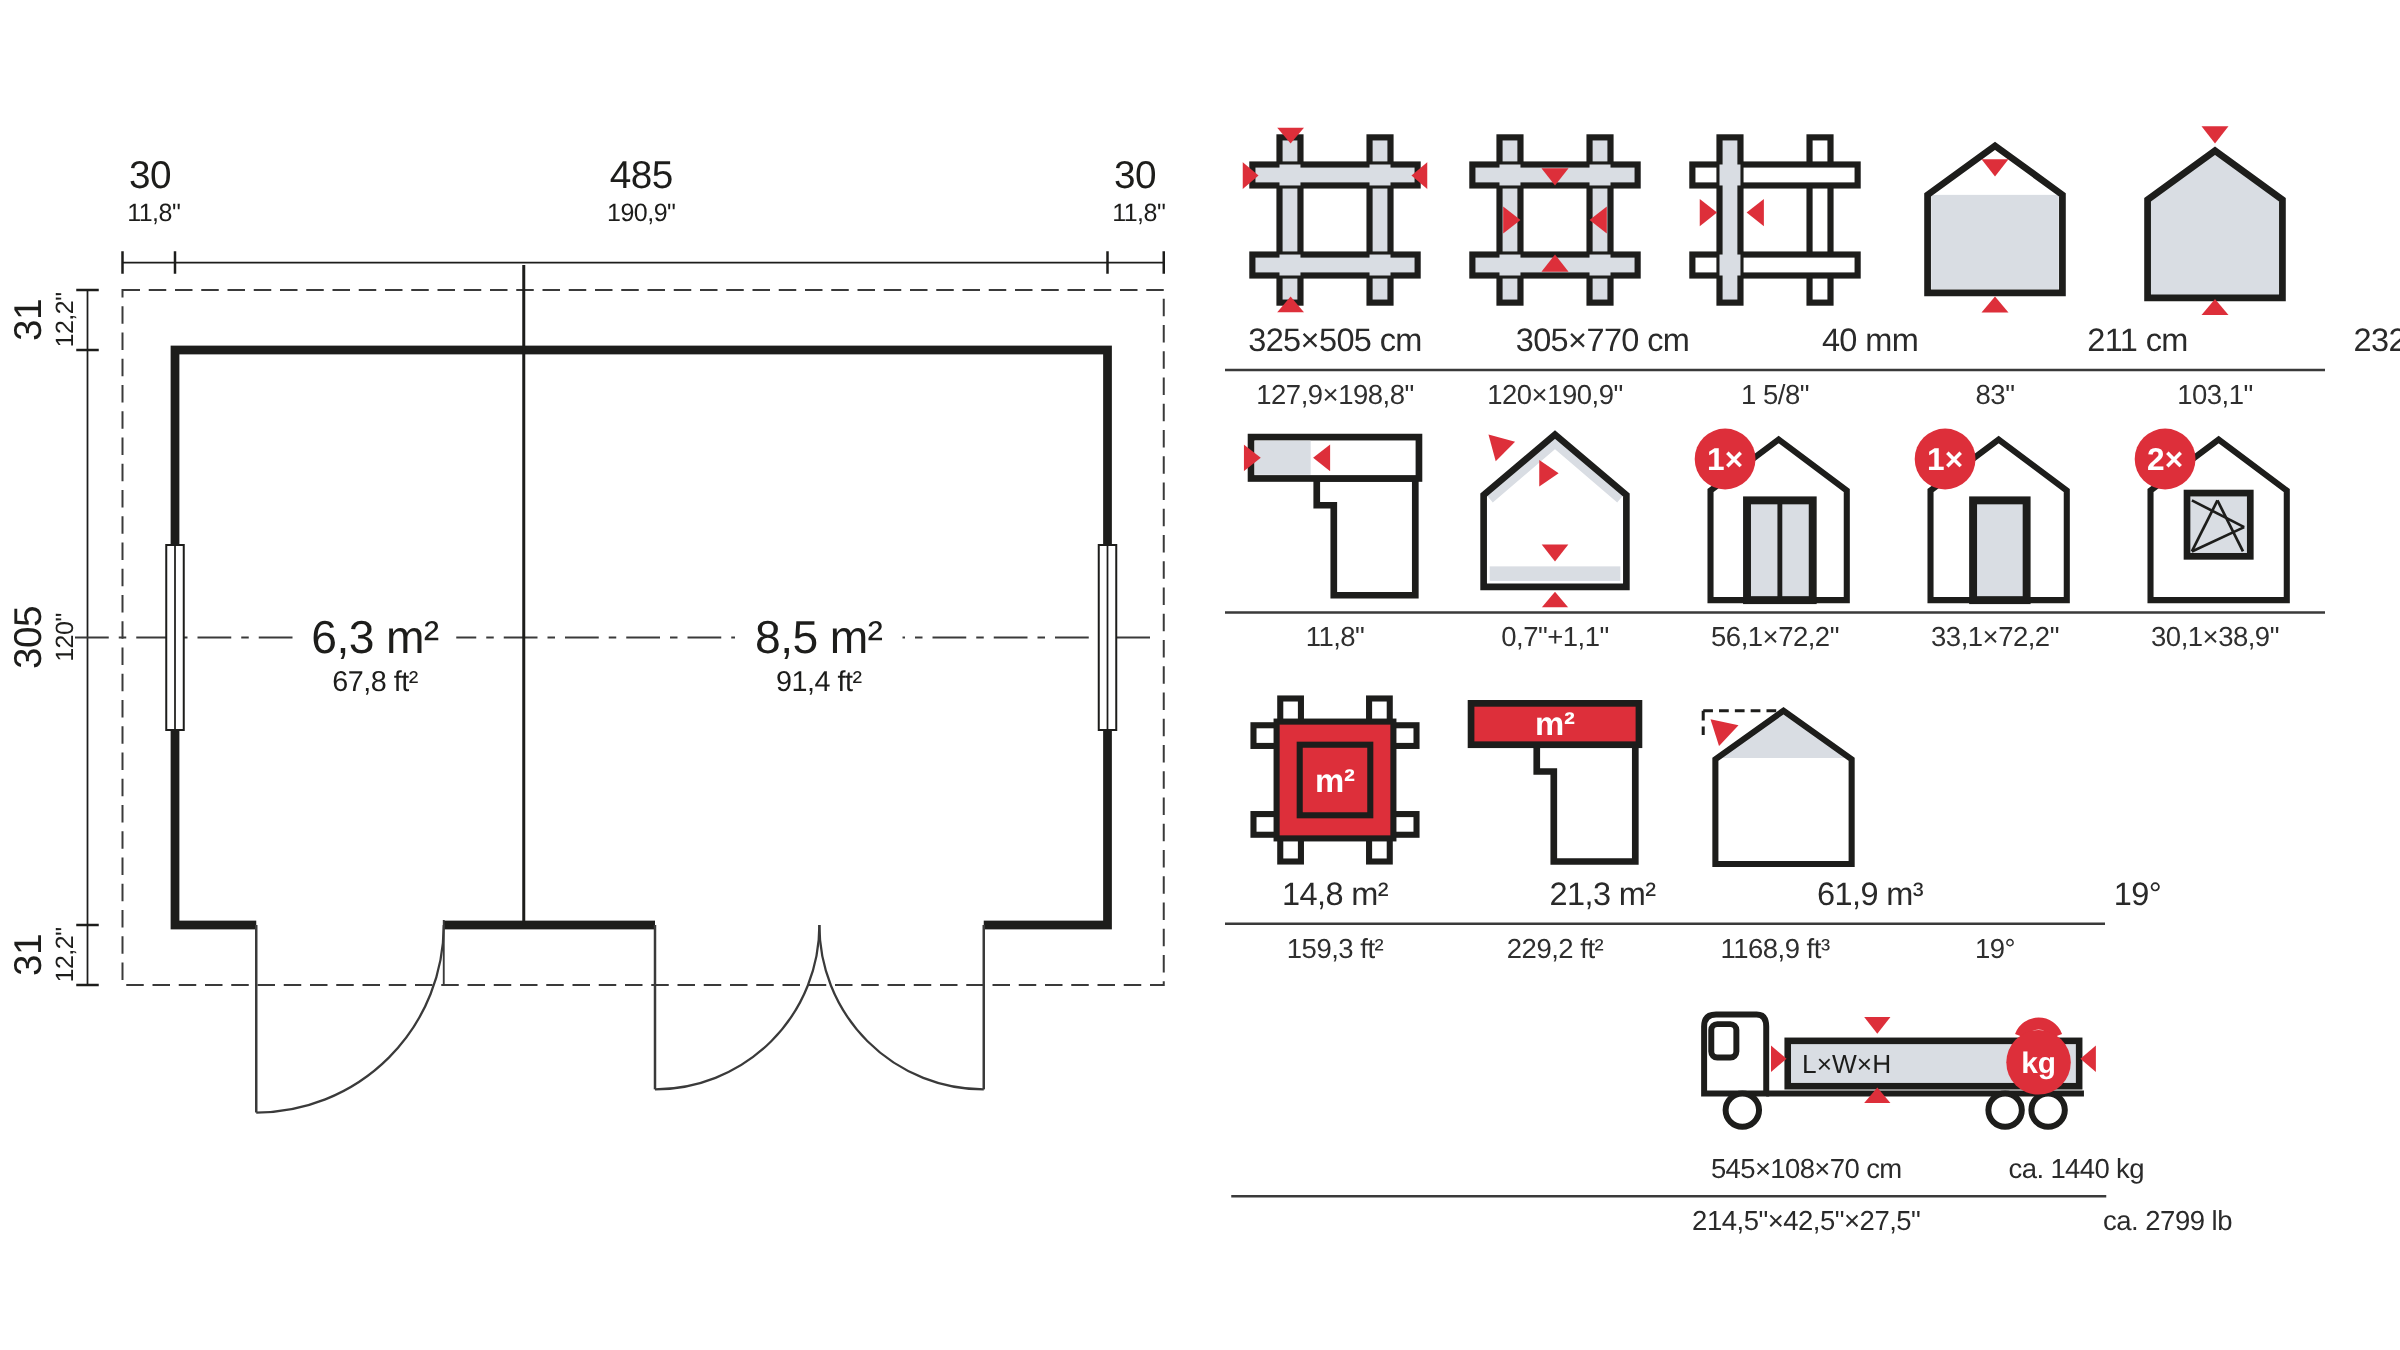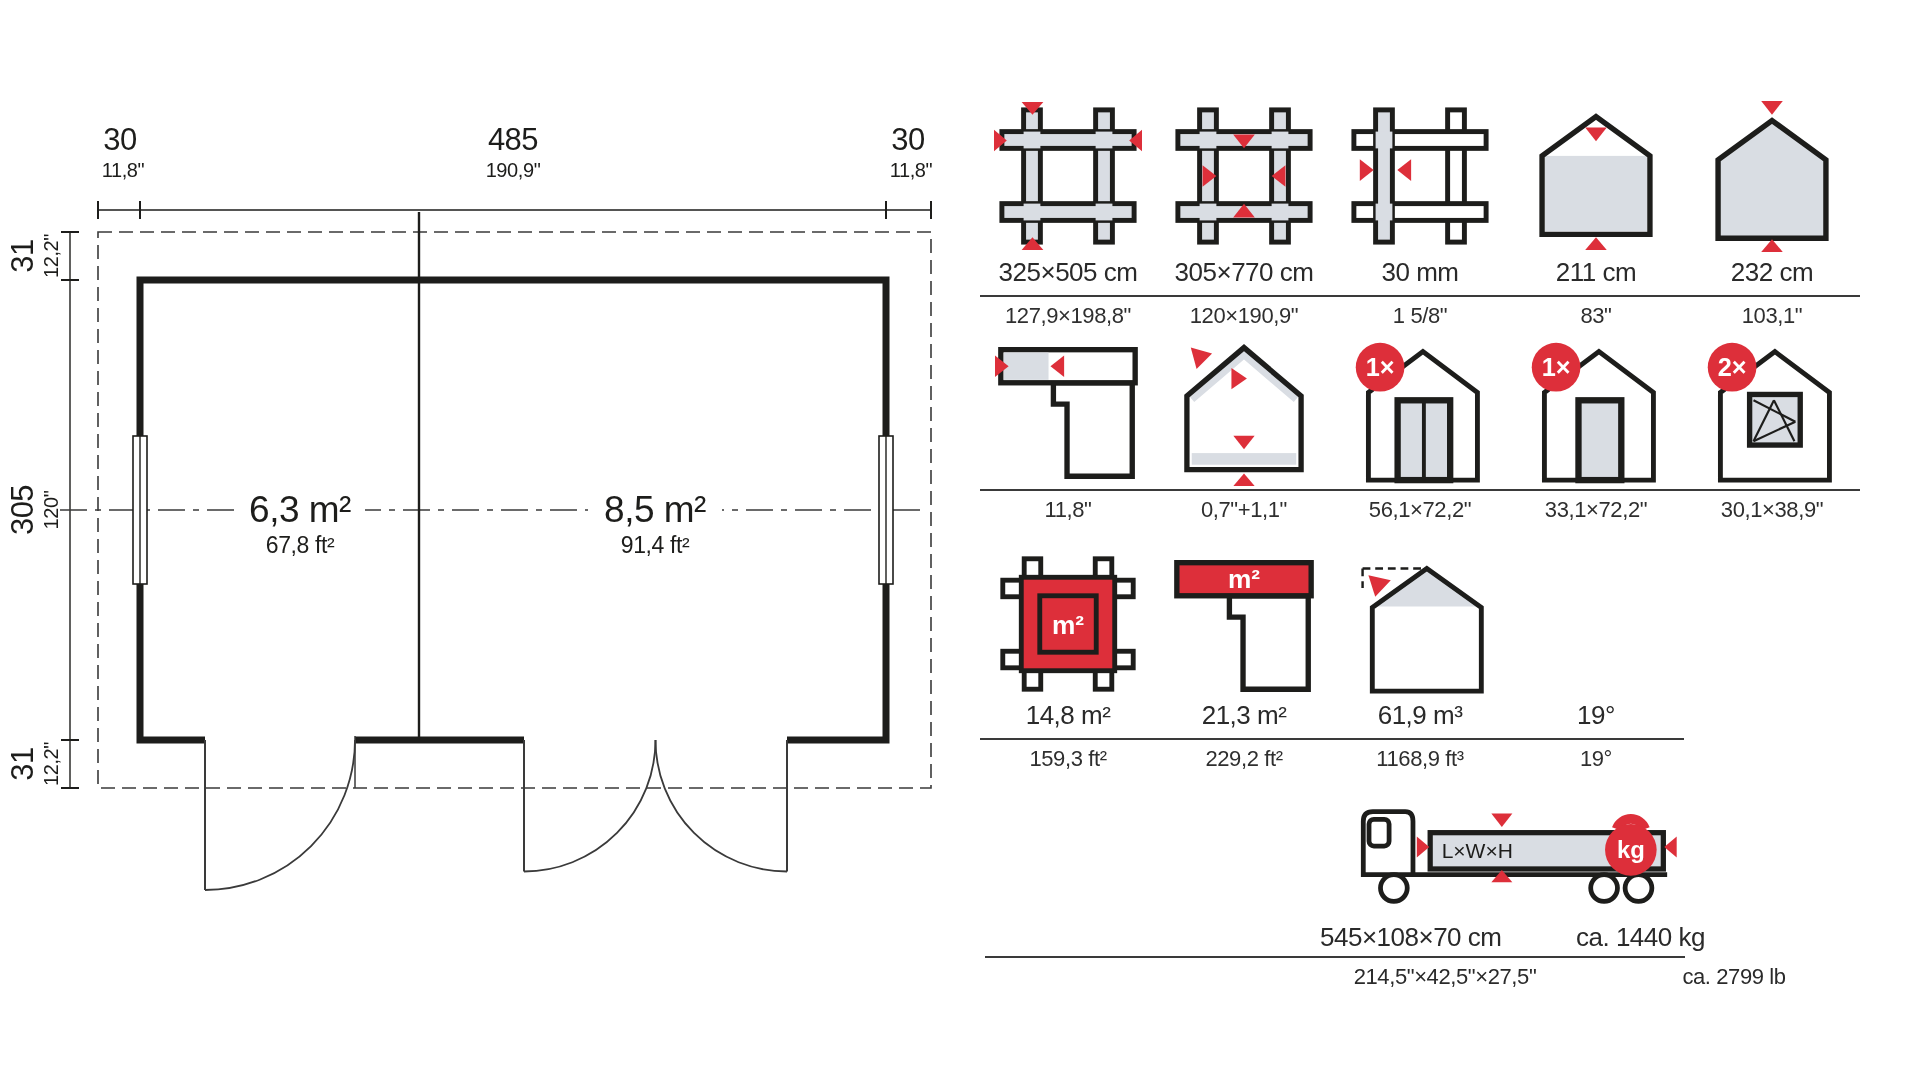--- a/index.html
+++ b/index.html
@@ -7,24 +7,24 @@
               font-family:"Liberation Sans", sans-serif; color:#2a2a2a; }
   .abs { position:absolute; }
   
   .spec-row { position:absolute; }
   .g5 { display:grid; grid-template-columns:repeat(5,176px); }
   .g4 { display:grid; grid-template-columns:repeat(4,176px); }
   .icon-cell { display:flex; align-items:center; justify-content:center; }
   .metric-row .cell, .imp-row .cell { text-align:center; }
   .metric-row .cell { font-size:26px; letter-spacing:-0.5px; color:#2a2a2a; }
   .imp-row .cell { font-size:22px; letter-spacing:-0.4px; color:#2f2f2f; padding-top:6px; }
-  .metric-row { height:36px; }
+  .metric-row { height:36px;gap:38px; }
   .sep { border-top:2px solid #3a3a3a; width:100%; margin-top:2px; }
   .sep-abs { position:absolute; height:2px; background:#3a3a3a; }
-  .t-metric { position:absolute; font-size:26px; letter-spacing:-0.5px; }
+  .t-metric { position:absolute; font-size:22px; letter-spacing:-0.5px; text-align:center; }
   .t-imp { position:absolute; font-size:22px; letter-spacing:-0.4px; text-align:center; }
   svg text { font-family:"Liberation Sans", sans-serif; }
   .icon-txt { font-weight:bold; fill:#ffffff; }
   .plan-num { font-size:31px; fill:#1d1d1b; letter-spacing:-0.5px; }
   .plan-inch { font-size:20px; fill:#1d1d1b; letter-spacing:-0.4px; }
   .room-m { font-size:37px; fill:#1d1d1b; letter-spacing:-0.5px; }
   .room-ft { font-size:23px; fill:#1d1d1b; letter-spacing:-0.4px; }
 </style>
 </head>
 <body>
@@ -180,21 +180,21 @@
         <g fill="#dd2f3a">
           <polygon points="64,1 86,1 75,15"></polygon>
             <polygon points="64,155 86,155 75,142"></polygon>
         </g>
       </svg>
     </div>
   </div>
   <div class="g5 metric-row">
     <div class="cell">325×505 cm</div>
     <div class="cell">305×770 cm</div>
-    <div class="cell">30 mm</div>
+    <div class="cell">40 mm</div>
     <div class="cell">211 cm</div>
     <div class="cell">232 cm</div>
   </div>
   <div class="sep"></div>
   <div class="g5 imp-row">
     <div class="cell">127,9×198,8"</div>
     <div class="cell">120×190,9"</div>
     <div class="cell">1 5/8"</div>
     <div class="cell">83"</div>
     <div class="cell">103,1"</div>

